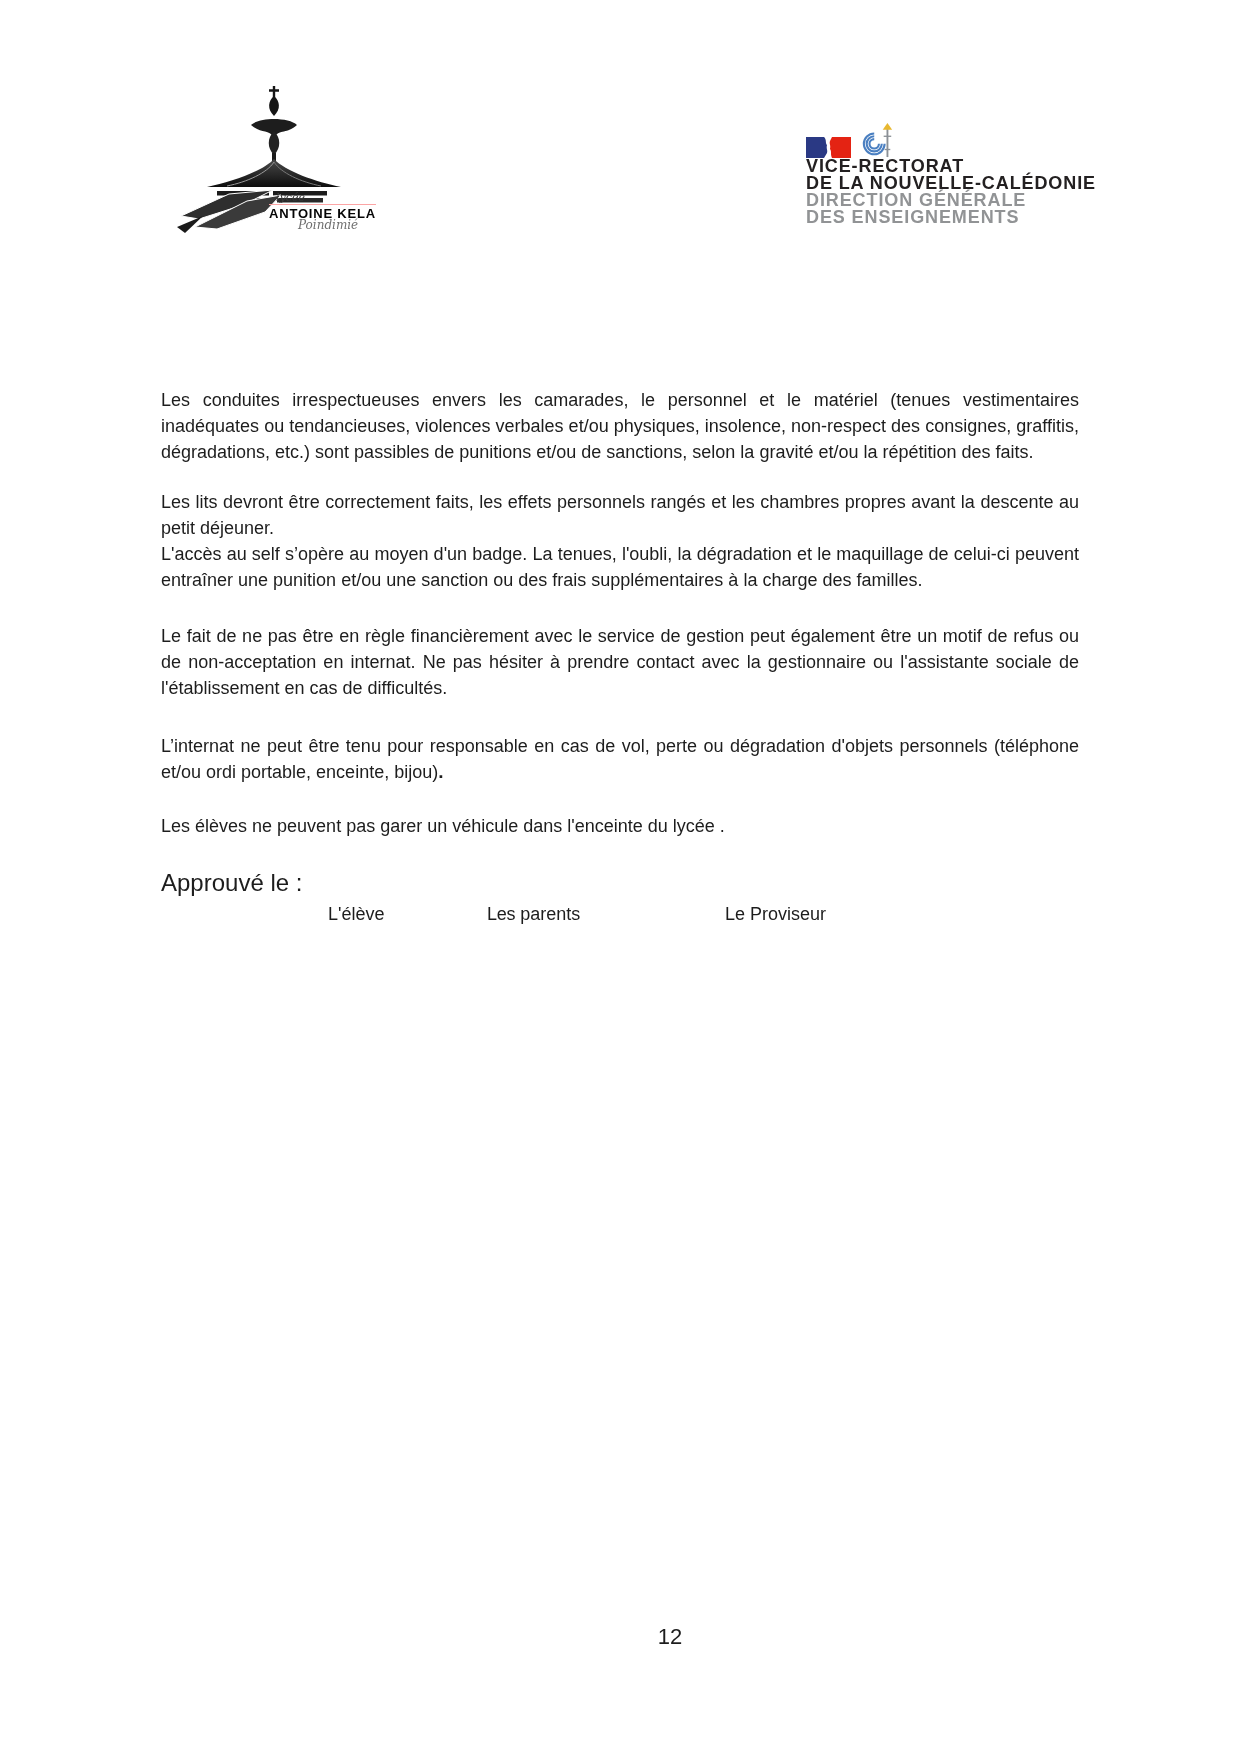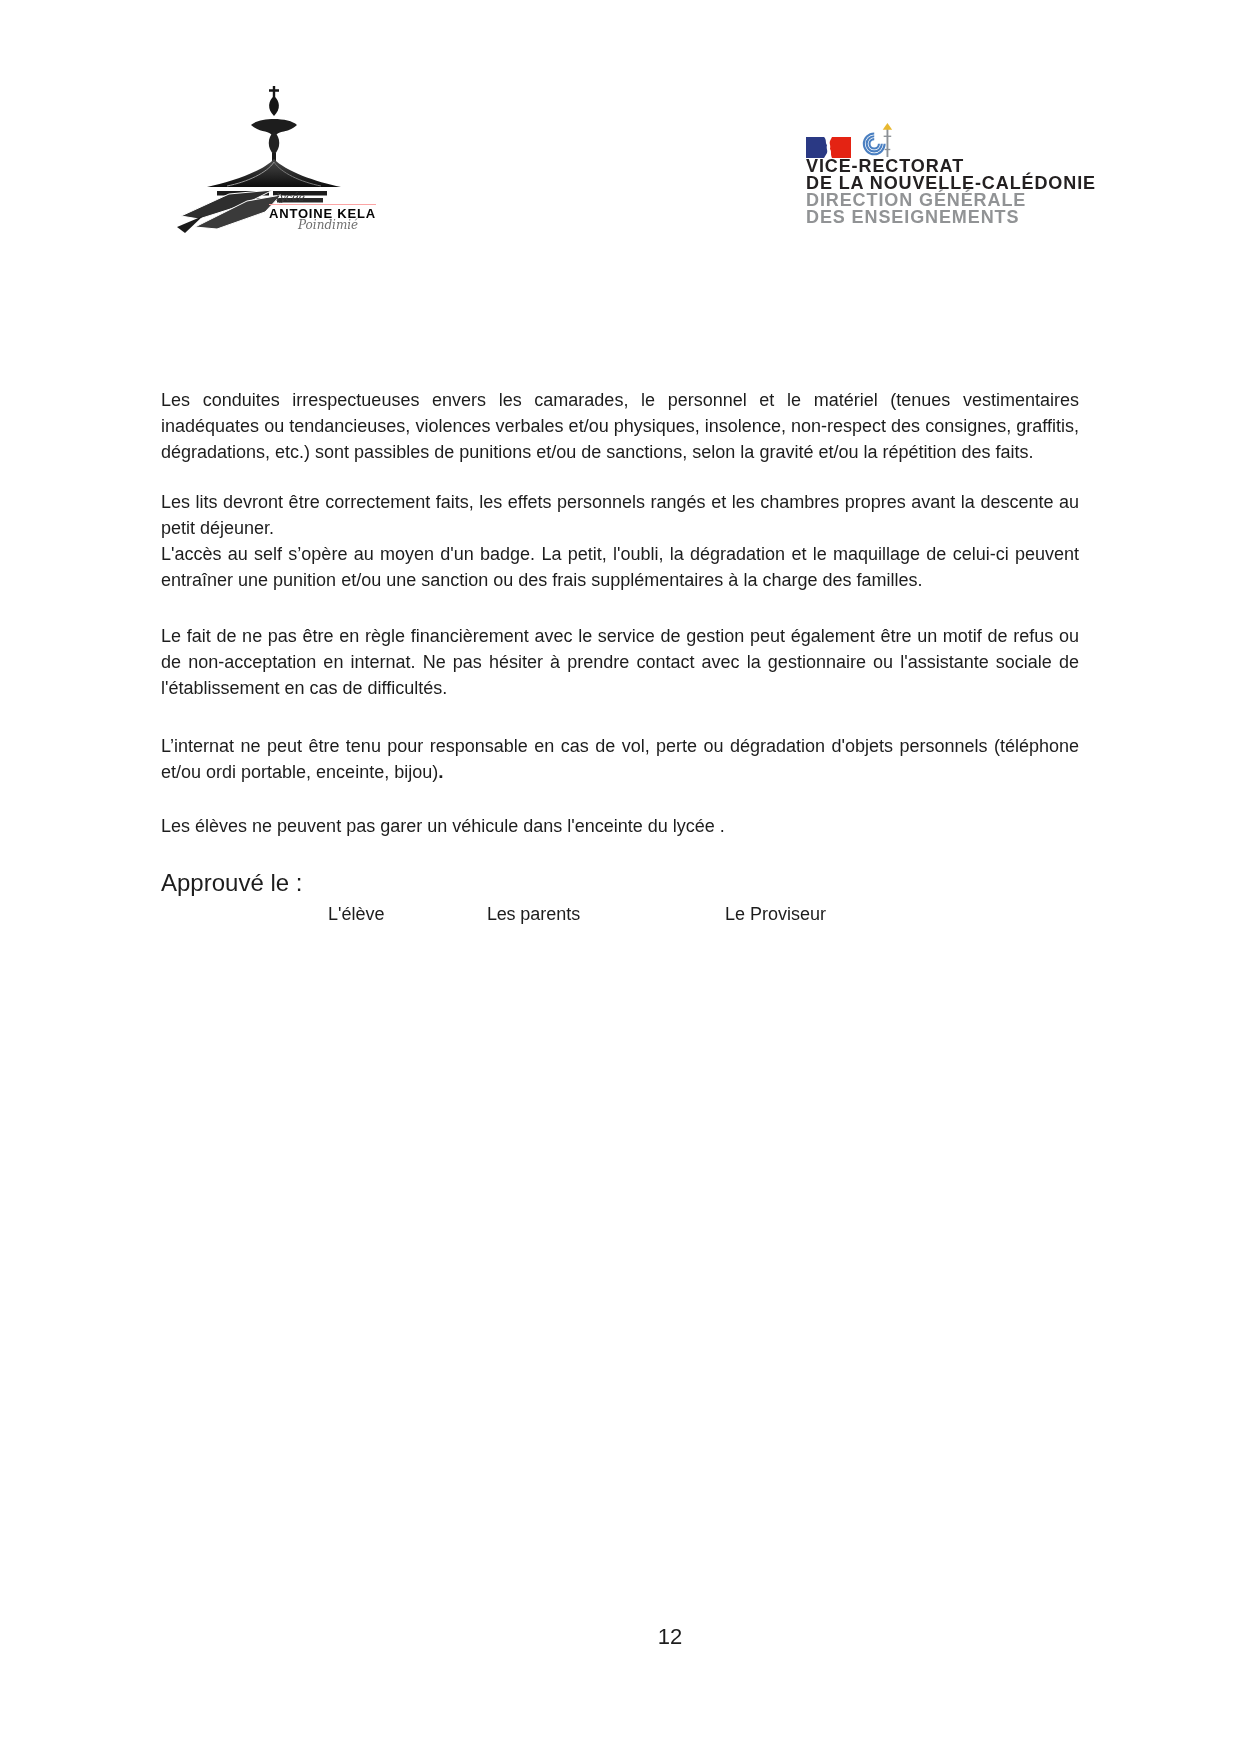--- a/index.html
+++ b/index.html
@@ -93,21 +93,21 @@
       <div class="gov-line-dark">VICE-RECTORAT</div>
       <div class="gov-line-dark">DE LA NOUVELLE-CALÉDONIE</div>
       <div class="gov-line-muted">DIRECTION GÉNÉRALE</div>
       <div class="gov-line-muted">DES ENSEIGNEMENTS</div>
     </div>
   </div>
 
   <div class="content">
     <p class="p1">Les conduites irrespectueuses envers les camarades, le personnel et le matériel (tenues vestimentaires inadéquates ou tendancieuses, violences verbales et/ou physiques, insolence, non-respect des consignes, graffitis, dégradations, etc.) sont passibles de punitions et/ou de sanctions, selon la gravité et/ou la répétition des faits.</p>
     <p class="p2">Les lits devront être correctement faits, les effets personnels rangés et les chambres propres avant la descente au petit déjeuner.</p>
-    <p class="p3">L'accès au self s’opère au moyen d'un badge. La petit, l'oubli, la dégradation et le maquillage de celui-ci peuvent entraîner une punition et/ou une sanction ou des frais supplémentaires à la charge des familles.</p>
+    <p class="p3">L'accès au self s’opère au moyen d'un badge. La tenues, l'oubli, la dégradation et le maquillage de celui-ci peuvent entraîner une punition et/ou une sanction ou des frais supplémentaires à la charge des familles.</p>
     <p class="p4">Le fait de ne pas être en règle financièrement avec le service de gestion peut également être un motif de refus ou de non-acceptation en internat. Ne pas hésiter à prendre contact avec la gestionnaire ou l'assistante sociale de l'établissement en cas de difficultés.</p>
     <p class="p5"><span>L’internat ne peut être tenu pour responsable en cas de vol, perte ou dégradation d'objets personnels (téléphone et/ou ordi portable, enceinte, bijou)</span><span class="bold-dot">.</span></p>
     <p class="p6">Les élèves ne peuvent pas garer un véhicule dans l'enceinte du lycée .</p>
   </div>
 
   <div class="approve">Approuvé le :</div>
   <div class="sig sig-1"><span class="sig-prefix"></span><span>L'élève</span></div>
   <div class="sig sig-2"><span class="sig-prefix">Les</span><span> parents</span></div>
   <div class="sig sig-3"><span class="sig-prefix"></span><span>Le Proviseur</span></div>
 

